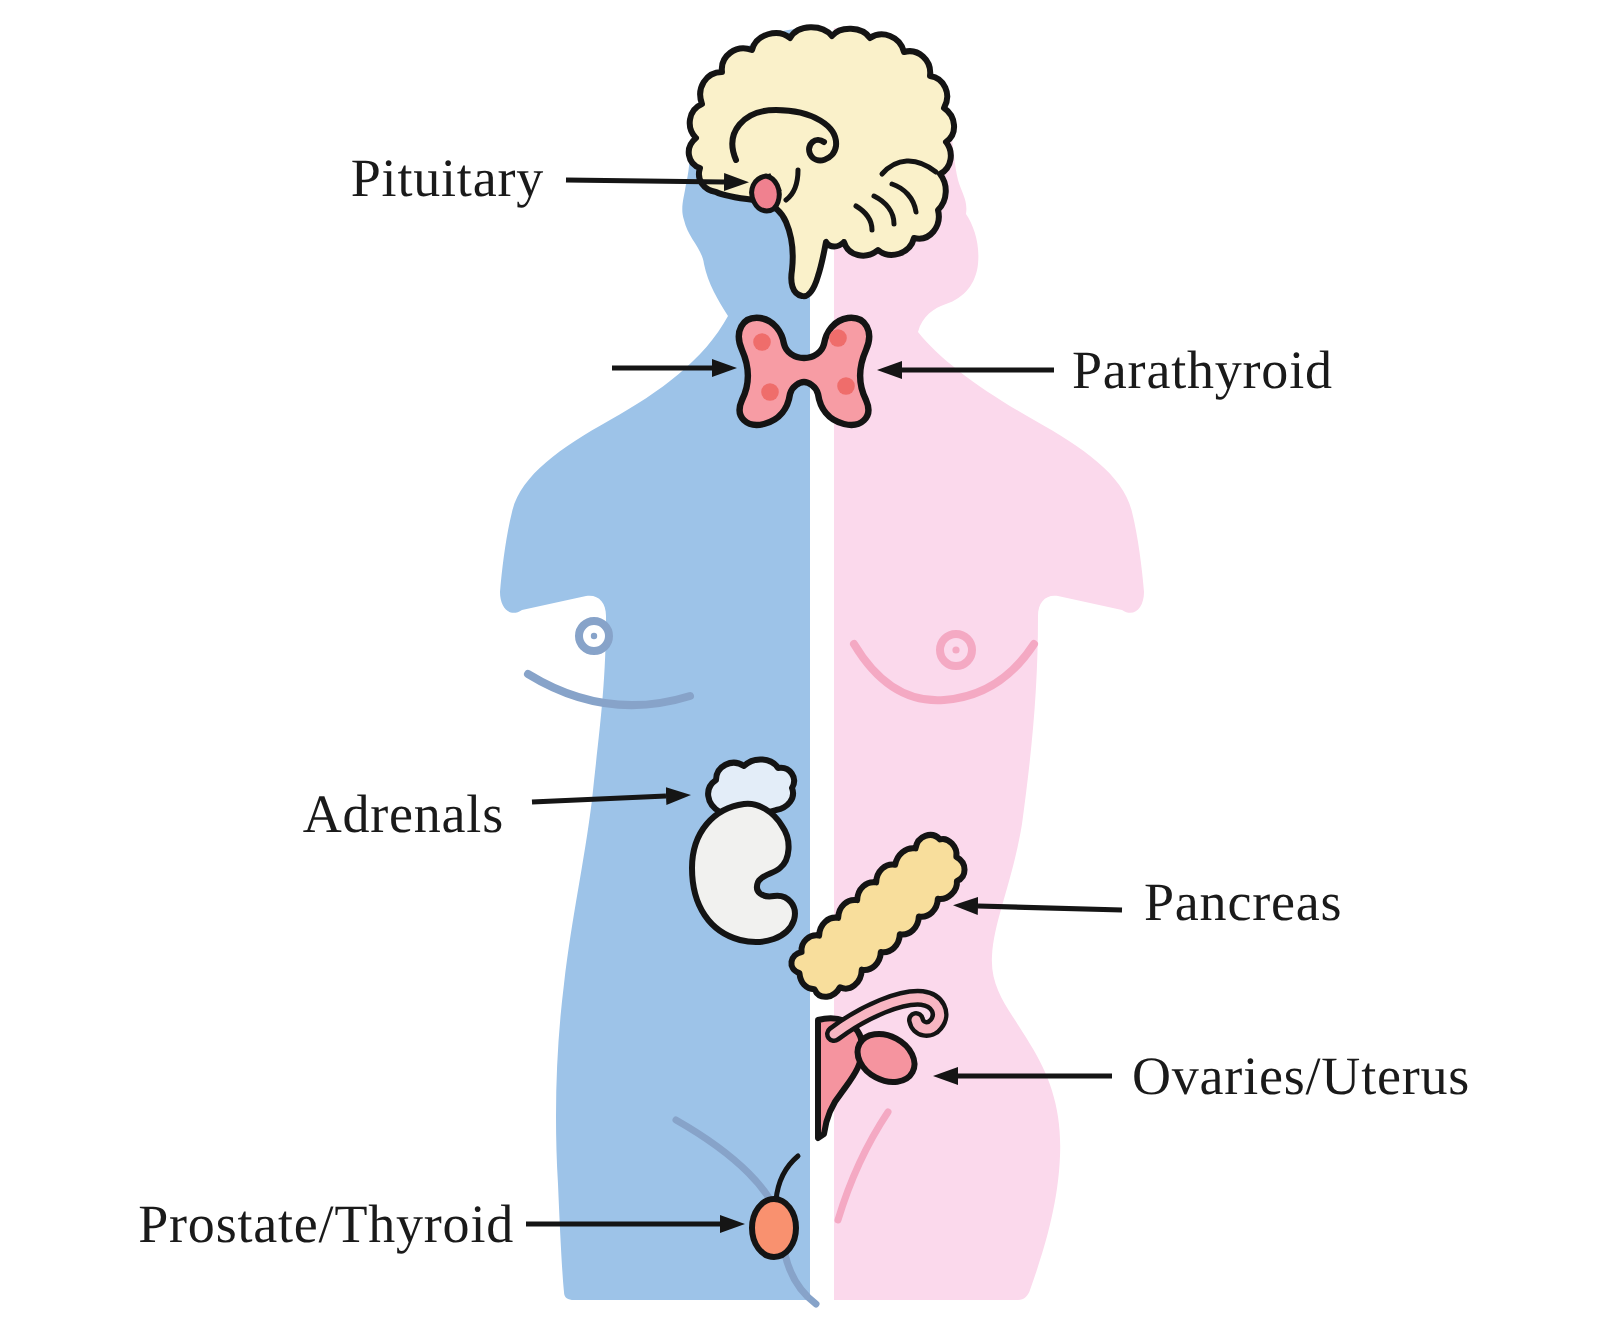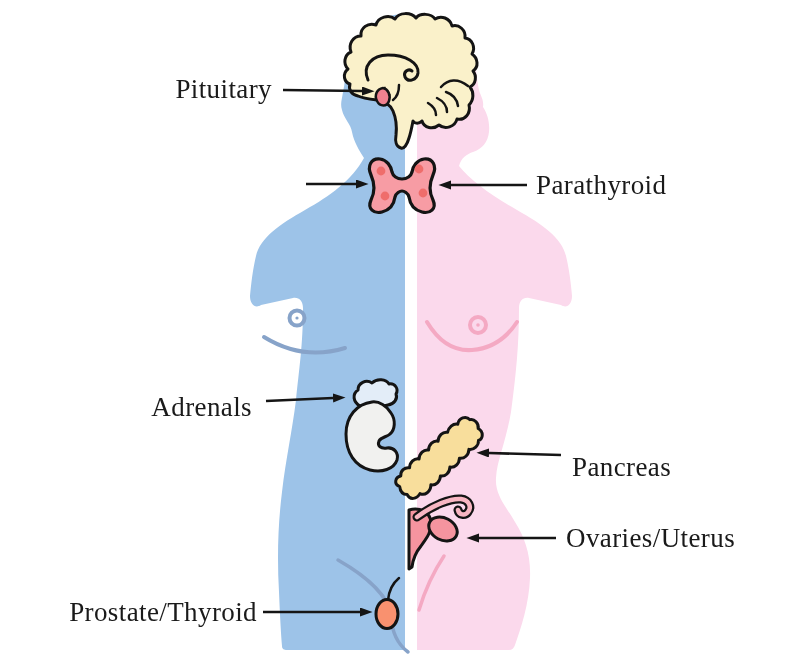--- a/index.html
+++ b/index.html
@@ -178,17 +178,17 @@
     <line x1="266" y1="401" x2="333" y2="398" marker-end="url(#ahR)"></line>
     <line x1="561" y1="455" x2="489" y2="453" marker-end="url(#ahR)"></line>
     <line x1="556" y1="538" x2="479" y2="538" marker-end="url(#ahR)"></line>
     <line x1="263" y1="612" x2="360" y2="612" marker-end="url(#ahR)"></line>
   </g>
 </svg>
 
 <div class="lbl" style="top:75px;  right:528px;">Pituitary</div>
 <div class="lbl" style="top:171px; left:536px;">Parathyroid</div>
 <div class="lbl" style="top:366px; right:548px;margin-top:27px;">Adrenals</div>
-<div class="lbl" style="top:453px; left:572px;text-align:center;">Pancreas</div>
+<div class="lbl" style="top:437px; left:572px;text-align:center;">Pancreas</div>
 <div class="lbl" style="top:524px; left:566px;text-align:right;">Ovaries/Uterus</div>
 <div class="lbl" style="top:598px; right:543px;">Prostate/Thyroid</div>
 
 </div>
 
 </body></html>

